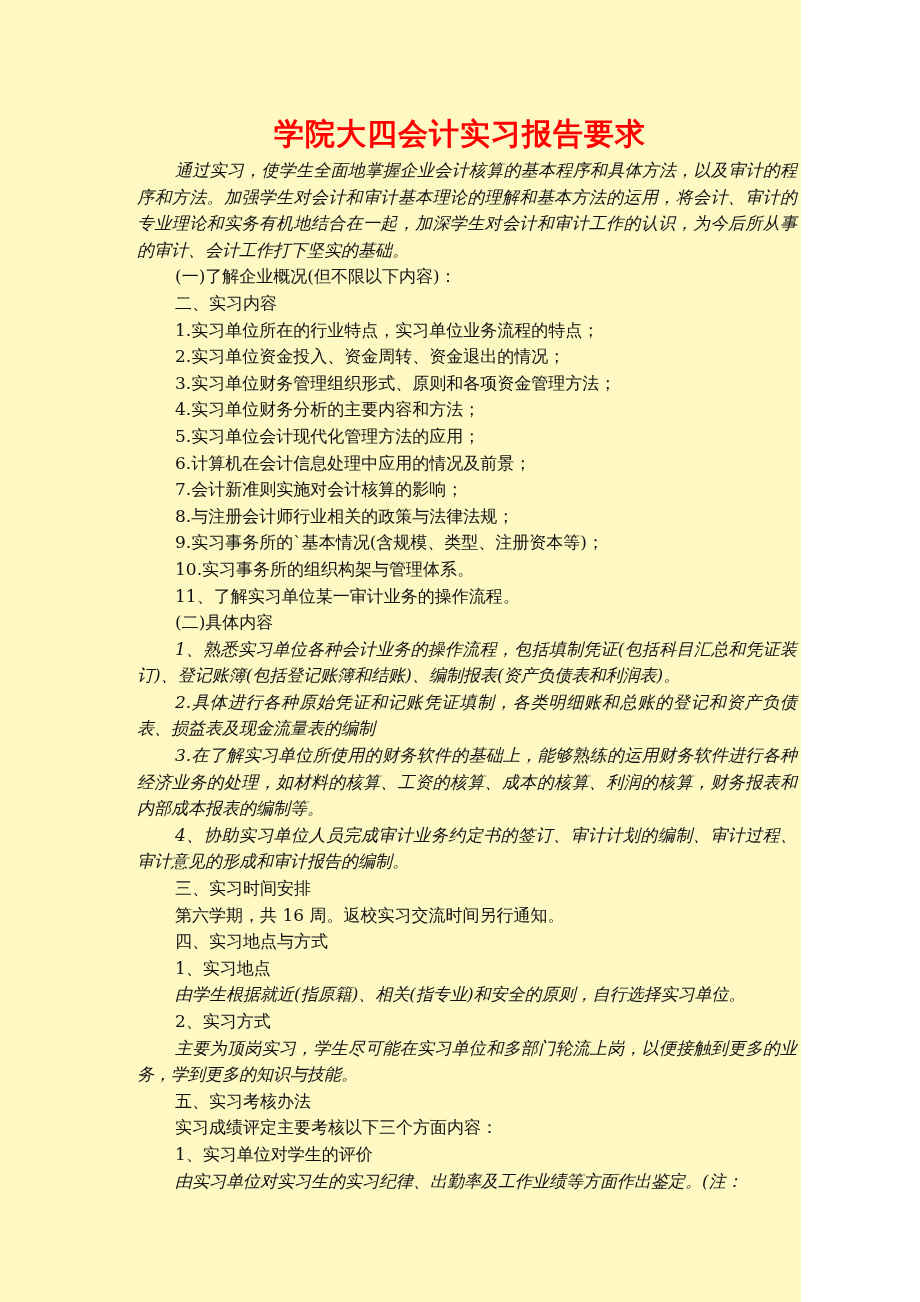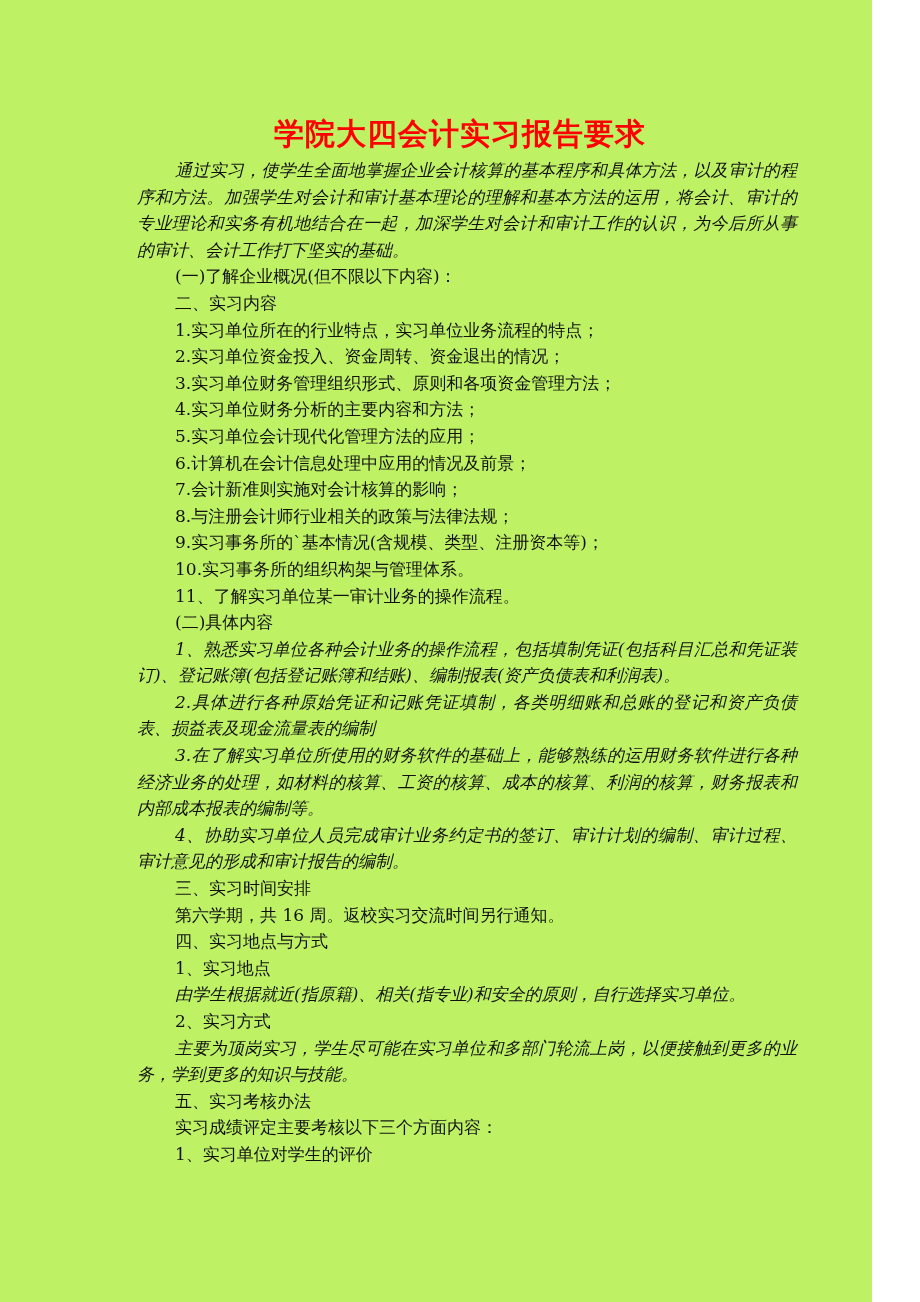--- a/index.html
+++ b/index.html
@@ -1,18 +1,18 @@
 <!DOCTYPE html>
 <html><head>
 <meta charset="utf-8">
 <style>
   html, body { margin: 0; padding: 0; background: #ffffff; }
   body { width: 920px; height: 1302px; position: relative; overflow: hidden; }
   .page {
-    position: absolute; left: 0; top: 0; width: 872px; height: 1302px; background: #bef264;
+    position: absolute; left: 0; top: 0; width: 801px; height: 1302px; background: #fef9c3;
   }
   .title {
     position: absolute; left: 0; top: 114px; width: 920px; text-align: center;
     font-family: "DejaVu Serif", "Liberation Serif", serif;
     font-size: 30px; font-weight: bold; color: #ff0000; letter-spacing: 1px;
     line-height: 40px;
   }
   .body {
     position: absolute; left: 137px; top: 157px; width: 660px;
     font-family: "DejaVu Serif", "Liberation Serif", serif;
@@ -50,14 +50,15 @@
     <p class="p hdr">三、实习时间安排</p>
     <p class="p hdr">第六学期，共 16 周。返校实习交流时间另行通知。</p>
     <p class="p hdr">四、实习地点与方式</p>
     <p class="p hdr">1、实习地点</p>
     <p class="p ind">由学生根据就近(指原籍)、相关(指专业)和安全的原则，自行选择实习单位。</p>
     <p class="p hdr">2、实习方式</p>
     <p class="p ind">主要为顶岗实习，学生尽可能在实习单位和多部门轮流上岗，以便接触到更多的业务，学到更多的知识与技能。</p>
     <p class="p hdr">五、实习考核办法</p>
     <p class="p hdr">实习成绩评定主要考核以下三个方面内容：</p>
     <p class="p hdr">1、实习单位对学生的评价</p>
+    <p class="p ind">由实习单位对实习生的实习纪律、出勤率及工作业绩等方面作出鉴定。(注：</p>
   </div>
 </div>
 
 </body></html>

